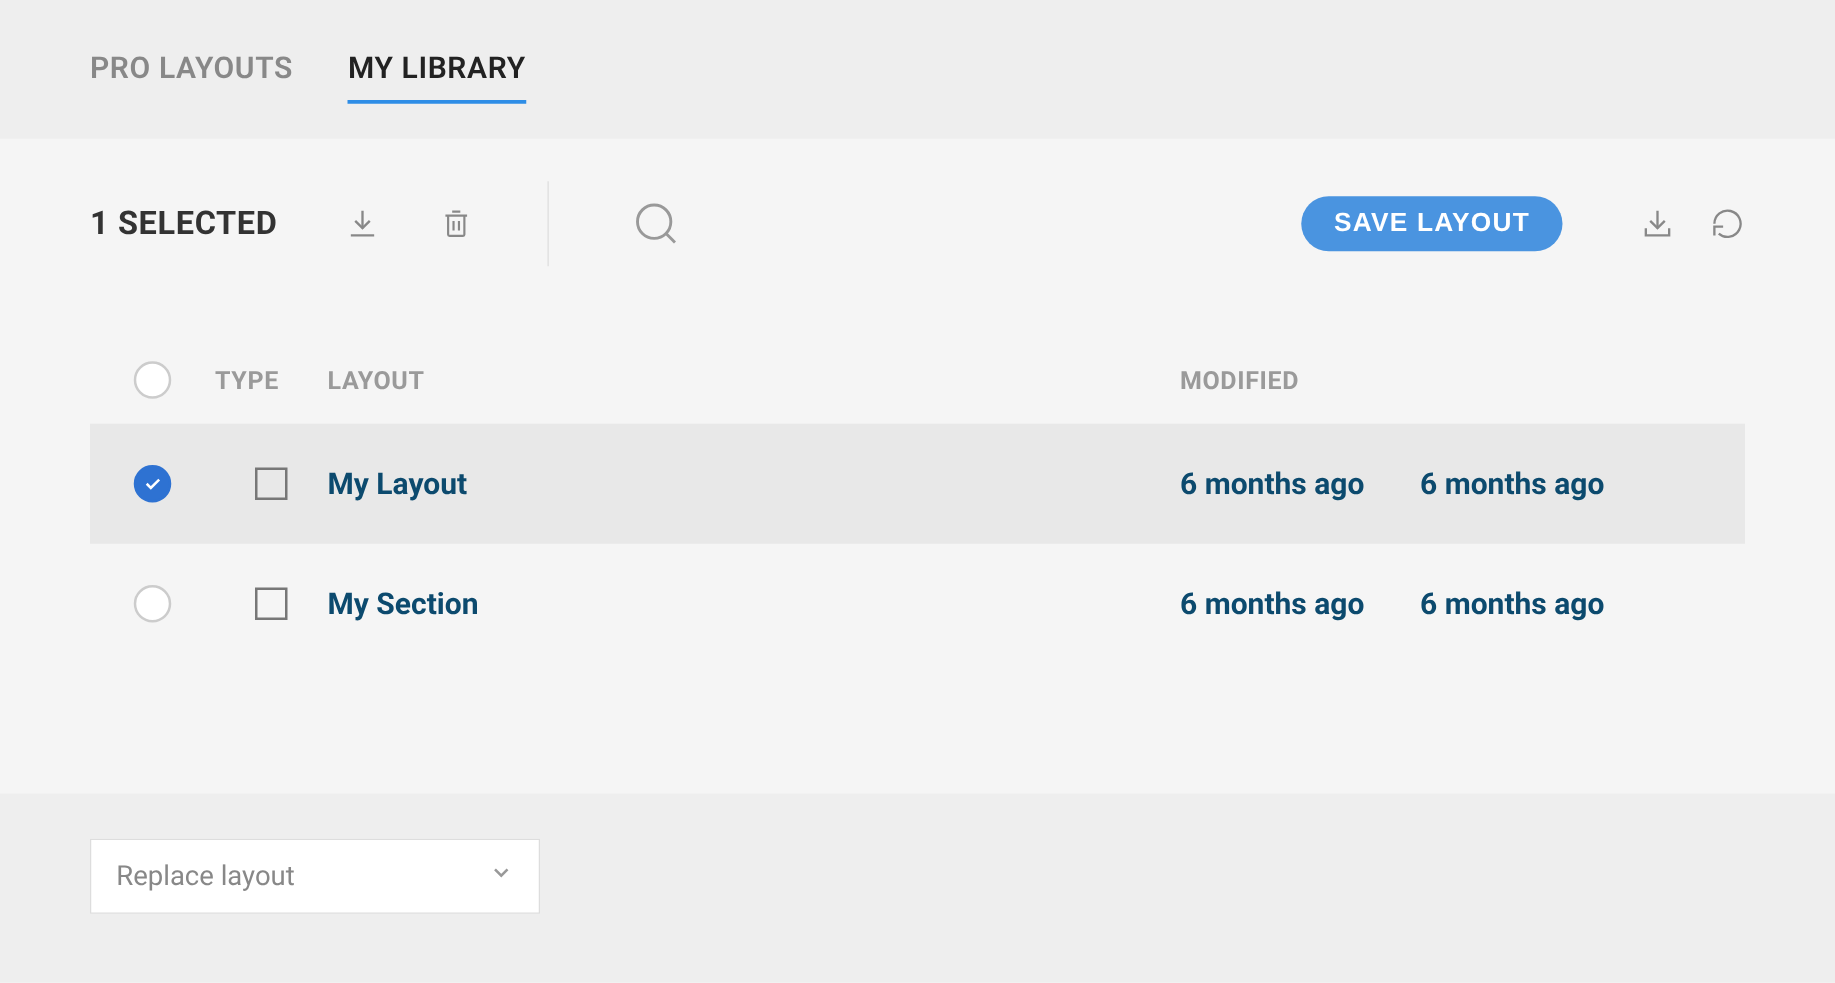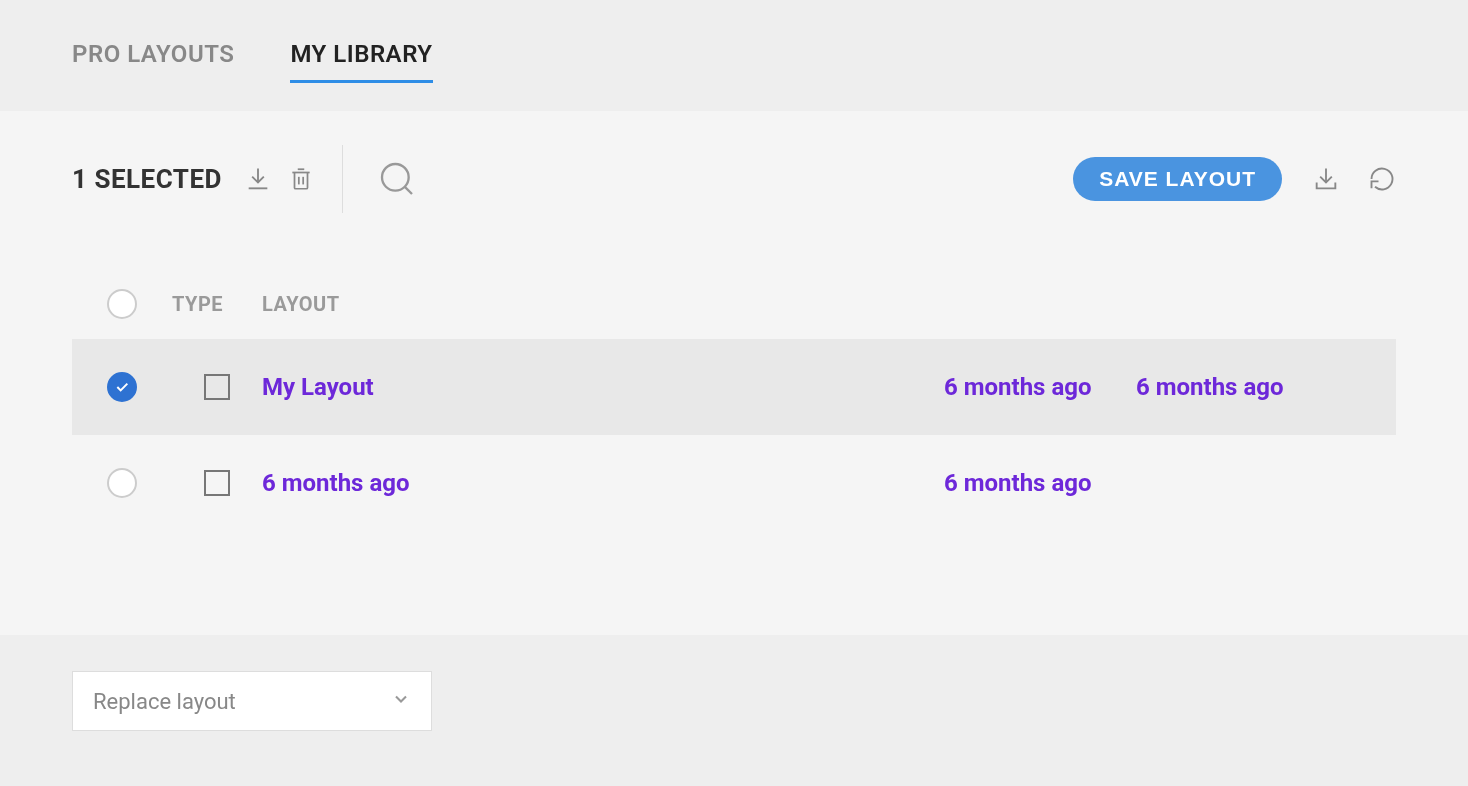--- a/index.html
+++ b/index.html
@@ -9,21 +9,21 @@
     width: 1468px;
     height: 786px;
     overflow: hidden;
     color: #333;
   }
 
   
   .tabs {
     display: flex;
     align-items: center;
-    gap: 56px;
+    gap: 44px;
     padding: 40px 72px 28px 72px;
     background: #eeeeee;
   }
   .tab {
     font-size: 24px;
     font-weight: 600;
     letter-spacing: 0.5px;
     color: #888;
     cursor: pointer;
     padding-bottom: 12px;
@@ -38,20 +38,21 @@
   .content {
     background: #f5f5f5;
     min-height: 524px;
     padding-top: 38px;
   }
   .toolbar {
     display: flex;
     align-items: center;
     padding: 0 72px;
     height: 60px;
+    gap: 32px;
   }
   .selected-label {
     font-size: 26px;
     font-weight: 700;
     color: #333;
     letter-spacing: 0.5px;
     margin-right: 22px;
   }
   .toolbar-icon {
     color: #888;
@@ -99,21 +100,21 @@
   }
   .thead {
     font-size: 20px;
     color: #9a9a9a;
     letter-spacing: 0.5px;
     padding: 20px 0;
   }
   .row {
     height: 96px;
     font-size: 24px;
-    color: #6d28d9;
+    color: #0c4a6e;
   }
   .row.selected {
     background: #e8e8e8;
   }
   .checkcell, .typecell { display: flex; justify-content: center; align-items: center; }
   .circle {
     width: 30px; height: 30px;
     border: 2px solid #ccc;
     border-radius: 50%;
     background: #fff;
@@ -213,20 +214,21 @@
 
   <div class="table">
     <div class="thead">
       <div class="checkcell">
         <div class="circle">
           
         </div>
       </div>
       <div>TYPE</div>
       <div>LAYOUT</div>
+      <div>MODIFIED</div>
     </div>
 
     <div class="row selected">
       <div class="checkcell">
         <div class="circle checked">
           <svg width="16" height="16" viewBox="0 0 24 24" fill="none" stroke="#fff" stroke-width="3">
               <path d="M5 12l5 5L20 7"></path>
             </svg>
         </div>
       </div>
@@ -240,20 +242,21 @@
 
     <div class="row">
       <div class="checkcell">
         <div class="circle">
           
         </div>
       </div>
       <div class="typecell">
           <div class="square-icon"></div>
         </div>
+      <div>My Section</div>
       <div>6 months ago</div>
       <div>6 months ago</div>
     </div>
   </div>
 
 </div>
 
 <div class="footer">
   <div class="select">
     <span>Replace layout</span>

